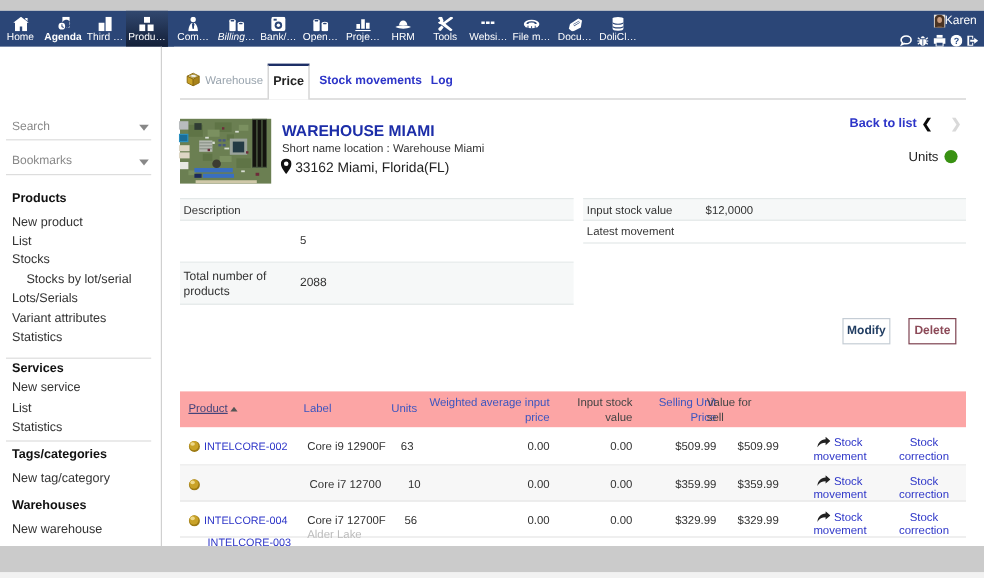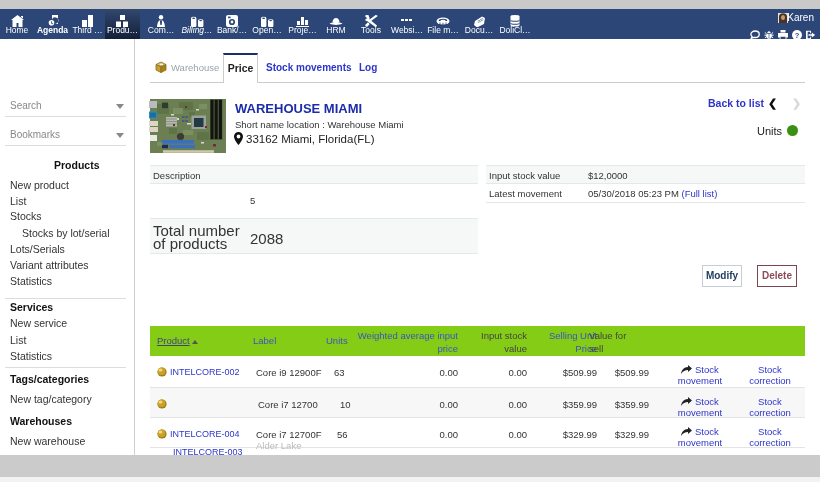--- a/index.html
+++ b/index.html
@@ -196,21 +196,21 @@
           <path fill="#fff" d="M0 1h6v3H5V2H2v8h3V8h1v3H0zM7 3l4 3-4 3V7H3V5h4z"></path>
         </svg>
     </div>
   </div>
 </div>
 <div id="sidebar">
   <div class="sb-sel" style="top:61px;">Search<span class="arr"></span></div>
   <div class="sb-sep" style="top:77px;"></div>
   <div class="sb-sel" style="top:90px;">Bookmarks<span class="arr"></span></div>
   <div class="sb-sep" style="top:106px;"></div>
-  <div class="sb-head" style="top:120px;margin-left:44px;">Products</div>
+  <div class="sb-head" style="top:120px;">Products</div>
   <div class="sb-item" style="top:140px;">New product</div>
   <div class="sb-item" style="top:156px;">List</div>
   <div class="sb-item" style="top:171px;">Stocks</div>
   <div class="sb-item" style="top:188px;margin-left:12px;">Stocks by lot/serial</div>
   <div class="sb-item" style="top:204px;">Lots/Serials</div>
   <div class="sb-item" style="top:220px;">Variant attributes</div>
   <div class="sb-item" style="top:236px;">Statistics</div>
   <div class="sb-sep" style="top:259px;"></div>
   <div class="sb-head" style="top:262px;">Services</div>
   <div class="sb-item" style="top:278px;">New service</div>
@@ -306,42 +306,41 @@
   <div style="position:absolute; left:623px; top:58px; font-size:11px; font-weight:bold; color:#0a0a0a;">❮</div>
   <div style="position:absolute; left:647px; top:58px; font-size:11px; font-weight:bold; color:#d9d9d9;">❯</div>
   <div style="position:absolute; left:612px; top:86px; font-size:11px; color:#222;">Units</div>
   <div style="position:absolute; left:642px; top:86px; width:11px; height:11px; border-radius:50%; background:#389112;"></div>
 
   <div style="position:absolute; left:5px; top:126px; width:328px;">
     <div style="border-top:1px solid #e3e8e8; border-bottom:1px solid #e3e8e8; height:19px; line-height:19px; font-size:9.5px; color:#333; padding-left:3px; background:#f6f8f8;">Description</div>
     <div style="border-bottom:1px solid #e3e8e8; height:35px; font-size:9.5px; color:#333;">
       <div style="position:absolute; left:100px; padding-top:11px;">5</div>
     </div>
-    <div style="border-bottom:1px solid #e3e8e8; height:35px; font-size:15px; color:#333; position:relative; background:#f6f8f8;">
+    <div style="border-bottom:1px solid #e3e8e8; height:35px; font-size:10px; color:#333; position:relative; background:#f6f8f8;">
       <div style="position:absolute; left:3px; top:5px; line-height:13px; width:95px;">Total number of products</div>
       <div style="position:absolute; left:100px; top:11px;">2088</div>
     </div>
   </div>
 
   <div style="position:absolute; left:341px; top:126px; width:319px;">
     <div style="border-top:1px solid #e3e8e8; border-bottom:1px solid #e3e8e8; height:19px; line-height:19px; font-size:9.5px; color:#333; position:relative; background:#f6f8f8;">
       <span style="padding-left:3px;">Input stock value</span>
       <span style="position:absolute; left:102px;">$12,0000</span>
     </div>
     <div style="border-bottom:1px solid #e3e8e8; height:19px; line-height:19px; font-size:9.5px; color:#333; position:relative;">
       <span style="padding-left:3px;">Latest movement</span>
-      <span style="position:absolute; left:102px;">05/30/2018 05:23 PM <span style="color:#2d35c8;">(Full list)</span></span>
     </div>
   </div>
 
   <div style="position:absolute; left:557px; top:226px; width:40px; height:22px; border:1px solid #c5cdd5; background:#fff; text-align:center; line-height:20px; font-size:10px; font-weight:bold; color:#223e63;">Modify</div>
   <div style="position:absolute; left:612px; top:226px; width:40px; height:22px; border:1px solid #7e4351; background:#fff; text-align:center; line-height:20px; font-size:10px; font-weight:bold; color:#8c4a58;">Delete</div>
 
   <div style="position:absolute; left:5px; top:287px; width:655px; height:129px; overflow:hidden;">
-    <div style="position:relative; height:30px; background:#84cc16; font-size:9.5px;">
+    <div style="position:relative; height:30px; background:#fca5a5; font-size:9.5px;">
       <div style="position:absolute; left:7px; top:9px; color:#44447a;"><span style="text-decoration:underline;">Product</span><span style="display:inline-block; margin-left:2px; width:0; height:0; border-left:3px solid transparent; border-right:3px solid transparent; border-bottom:4px solid #555;"></span></div>
       <div style="position:absolute; left:103px; top:9px; color:#3b55c0;">Label</div>
       <div style="position:absolute; left:176px; top:9px; color:#3b55c0;">Units</div>
       <div style="position:absolute; left:198px; top:3px; width:110px; text-align:right; color:#3b55c0; line-height:13px;">Weighted average input<br>price</div>
       <div style="position:absolute; left:297px; top:3px; width:80px; text-align:right; color:#444; line-height:13px;">Input stock<br>value</div>
       <div style="position:absolute; left:377px; top:3px; width:70px; text-align:right; color:#3b55c0; line-height:13px;">Selling Unit<br>Price</div>
       <div style="position:absolute; left:439px; top:3px; width:60px; text-align:left; color:#444; line-height:13px;">Value for<br>sell</div>
     </div>
     <div class="trow" style="top:30px; height:32px;">
       <svg class="pic" width="10" height="10" viewBox="0 0 10 10">

